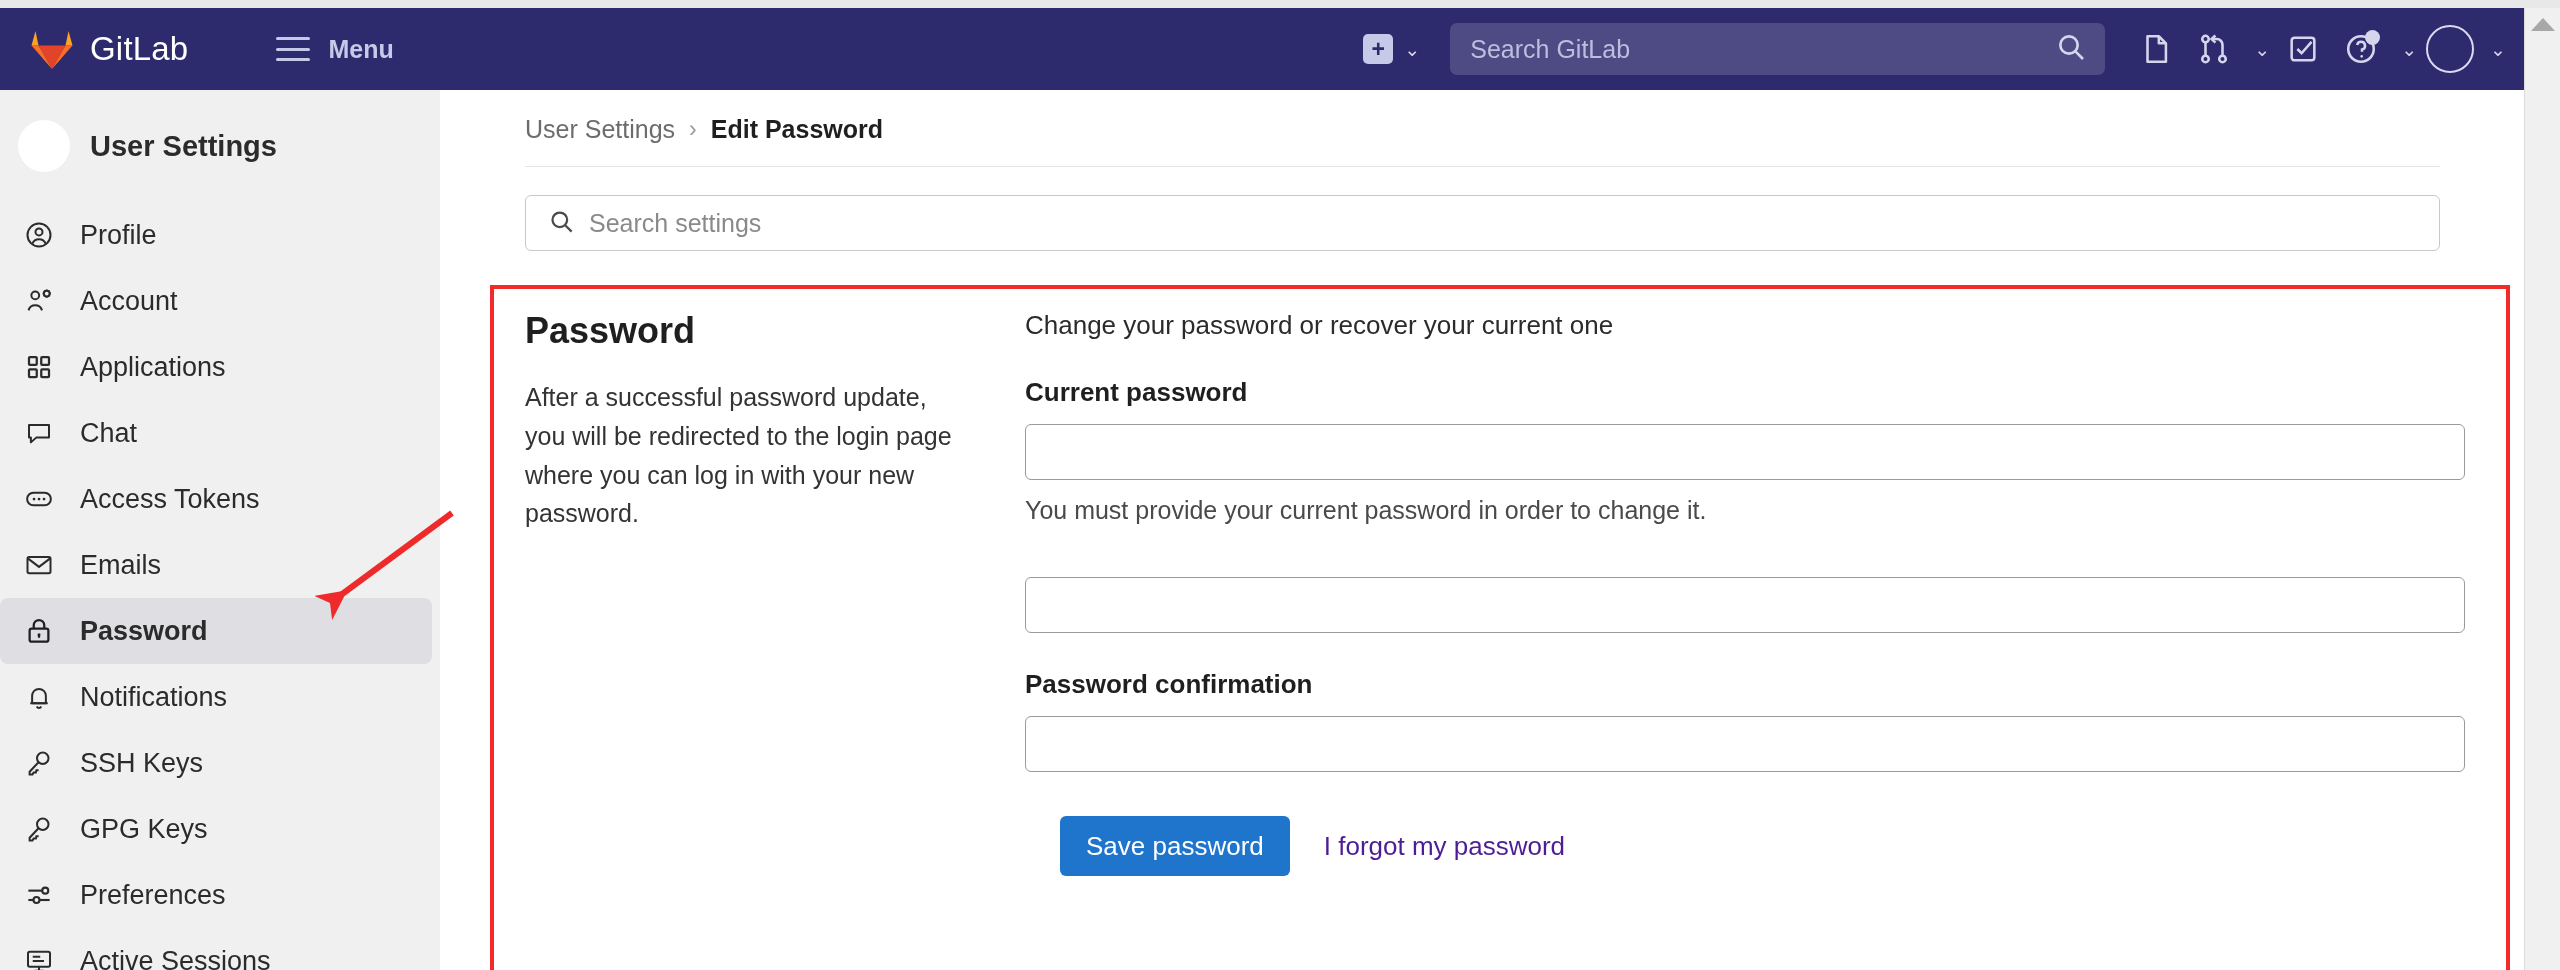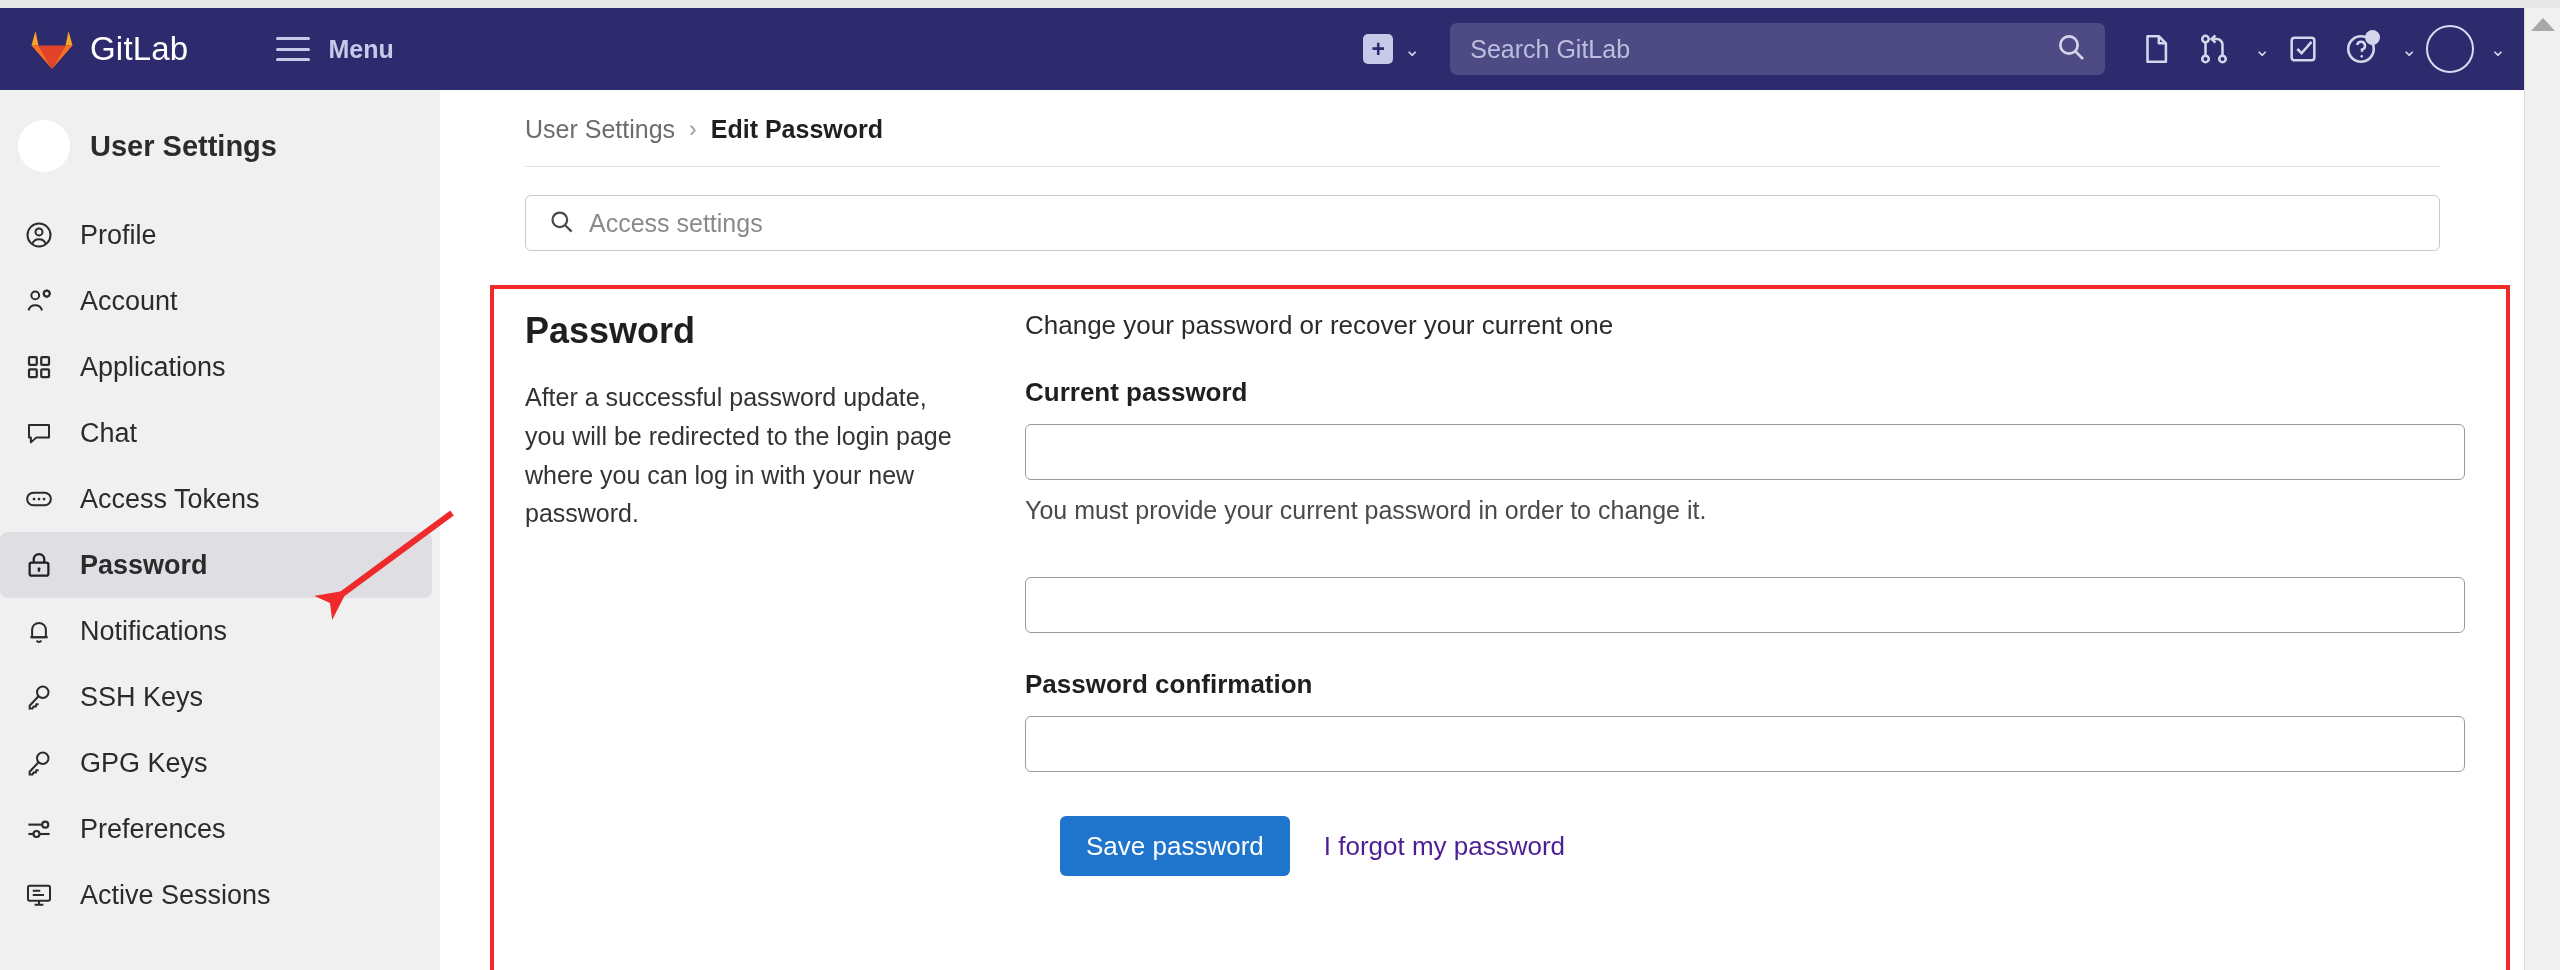--- a/index.html
+++ b/index.html
@@ -320,20 +320,29 @@
           <svg width="30" height="30" viewBox="0 0 24 24" fill="none" stroke="#2b2b2b" stroke-width="1.6">
             <rect x="2.5" y="7" width="19" height="10" rx="5"></rect>
             <circle cx="8" cy="12" r="1.1" fill="#2b2b2b" stroke="none"></circle>
             <circle cx="12" cy="12" r="1.1" fill="#2b2b2b" stroke="none"></circle>
             <circle cx="16" cy="12" r="1.1" fill="#2b2b2b" stroke="none"></circle>
           </svg>
         </span>
         <span class="s-label">Access Tokens</span>
       </div>
 
+      <div class="side-item">
+        <span class="s-icon">
+          <svg width="30" height="30" viewBox="0 0 24 24" fill="none" stroke="#2b2b2b" stroke-width="1.6">
+            <rect x="2.8" y="5.5" width="18.4" height="13" rx="1.3"></rect>
+              <path d="M2.8 6.5 L12 13.5 L21.2 6.5"></path>
+          </svg>
+        </span>
+        <span class="s-label">Emails</span>
+      </div>
 
       <div class="side-item active">
         <span class="s-icon">
           <svg width="30" height="30" viewBox="0 0 24 24" fill="none" stroke="#1f1f1f" stroke-width="1.8">
             <rect x="4.5" y="10" width="15" height="10.5" rx="1.6"></rect>
             <path d="M7.8 10 V7.4 a4.2 4.2 0 0 1 8.4 0 V10"></path>
             <circle cx="12" cy="15" r="1.2" fill="#1f1f1f" stroke="none"></circle>
             <path d="M12 15.8 v1.6"></path>
           </svg>
         </span>
@@ -407,21 +416,21 @@
     </div>
     <div class="bc-rule"></div>
 
     <div class="settings-search">
       <span>
         <svg width="27" height="27" viewBox="0 0 24 24" fill="none" stroke="#4a4a4a" stroke-width="2">
           <circle cx="10.5" cy="10.5" r="6.5"></circle>
             <line x1="15.5" y1="15.5" x2="21" y2="21"></line>
         </svg>
       </span>
-      <span class="ph">Access settings</span>
+      <span class="ph">Search settings</span>
     </div>
 
     <div class="panel">
 
       <div class="panel-left">
         <div class="panel-title">Password</div>
         <div class="panel-desc">After a successful password update, you will be redirected to the login page where you can log in with your new password.</div>
       </div>
 
       <div class="panel-right">

